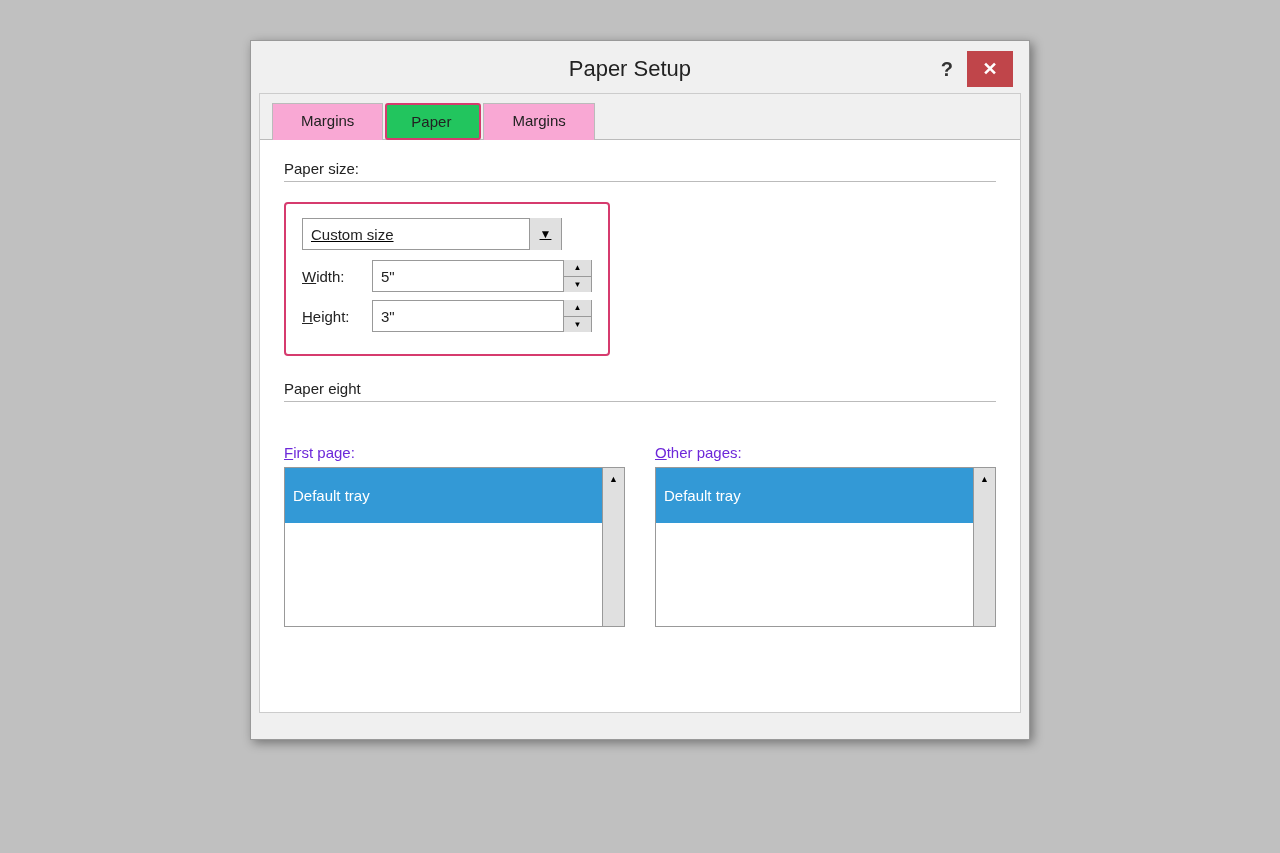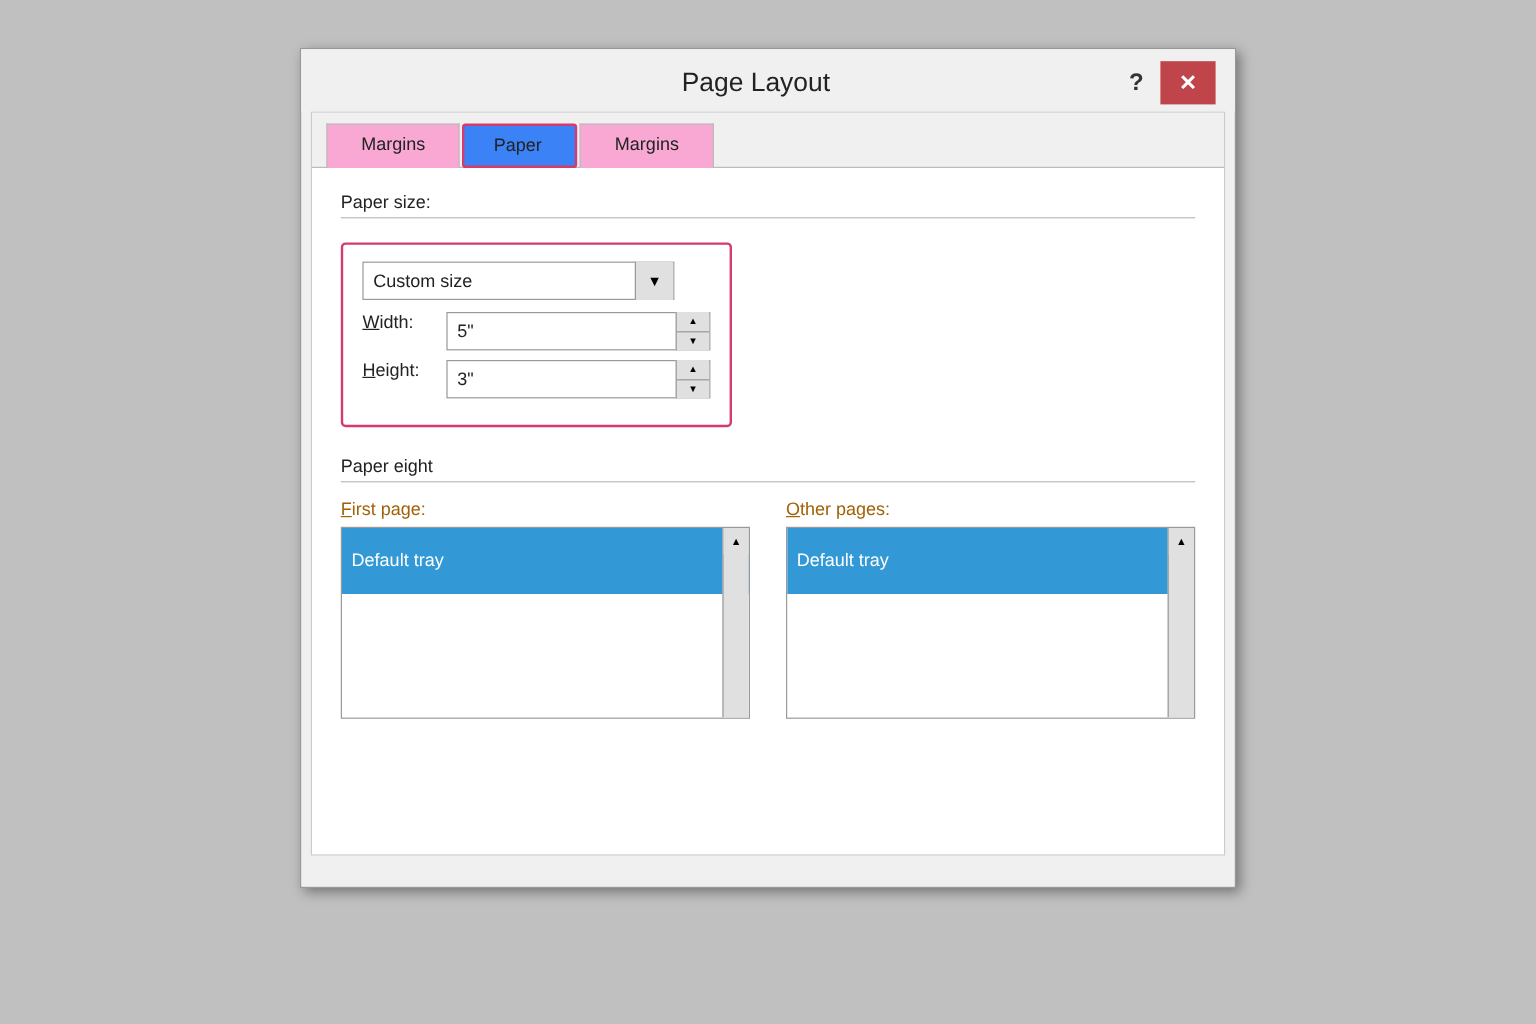--- a/index.html
+++ b/index.html
@@ -98,21 +98,21 @@
       font-size: 15px;
       color: #222;
       margin-right: 2px;
       position: relative;
       top: 1px;
     }
 
     .tab-paper {
       border: 2.5px solid #d63b6e;
       border-radius: 3px;
-      background: #3b82f6;
+      background: #22c55e;
       z-index: 3;
       padding-left: 24px;
     }
 
     .content-area {
       padding: 20px 24px;
       background: white;
     }
 
     .section-header {
@@ -142,20 +142,21 @@
       margin-bottom: 10px;
     }
 
     .custom-select {
       display: flex;
       align-items: center;
       border: 1px solid #999;
       background: white;
       height: 32px;
       min-width: 260px;
+      text-decoration: underline;
     }
 
     .custom-select-value {
       flex: 1;
       padding: 0 8px;
       font-size: 15px;
       color: #222;
     }
 
     .custom-select-arrow {
@@ -165,20 +166,21 @@
       border-left: 1px solid #999;
       display: flex;
       align-items: center;
       justify-content: center;
       cursor: pointer;
       font-size: 12px;
     }
 
     .field-row {
       display: flex;
+      align-items: center;
       margin-bottom: 8px;
     }
 
     .field-label {
       width: 70px;
       font-size: 15px;
       color: #222;
     }
 
     .field-label .underline {
@@ -234,22 +236,23 @@
       gap: 30px;
       margin-top: 8px;
     }
 
     .source-col {
       flex: 1;
     }
 
     .source-col-label {
       font-size: 15px;
-      color: #a16207;
+      color: #6d28d9;
       margin-bottom: 6px;
+      margin-top: 28px;
     }
 
     .source-col-label .underline {
       text-decoration: underline;
     }
 
     .listbox {
       border: 1px solid #999;
       background: white;
       height: 160px;
@@ -290,21 +293,21 @@
       border: none;
     }
   </style>
 </head>
 <body>
 
 <div class="dialog">
 
   <div class="dialog-titlebar">
     <div class="title-spacer"></div>
-    <div class="dialog-title">Page Layout</div>
+    <div class="dialog-title">Paper Setup</div>
     <div class="title-right">
       <button class="help-btn">?</button>
       <button class="close-btn">
         <span>✕</span>
       </button>
     </div>
   </div>
 
   <div class="dialog-body">
 

